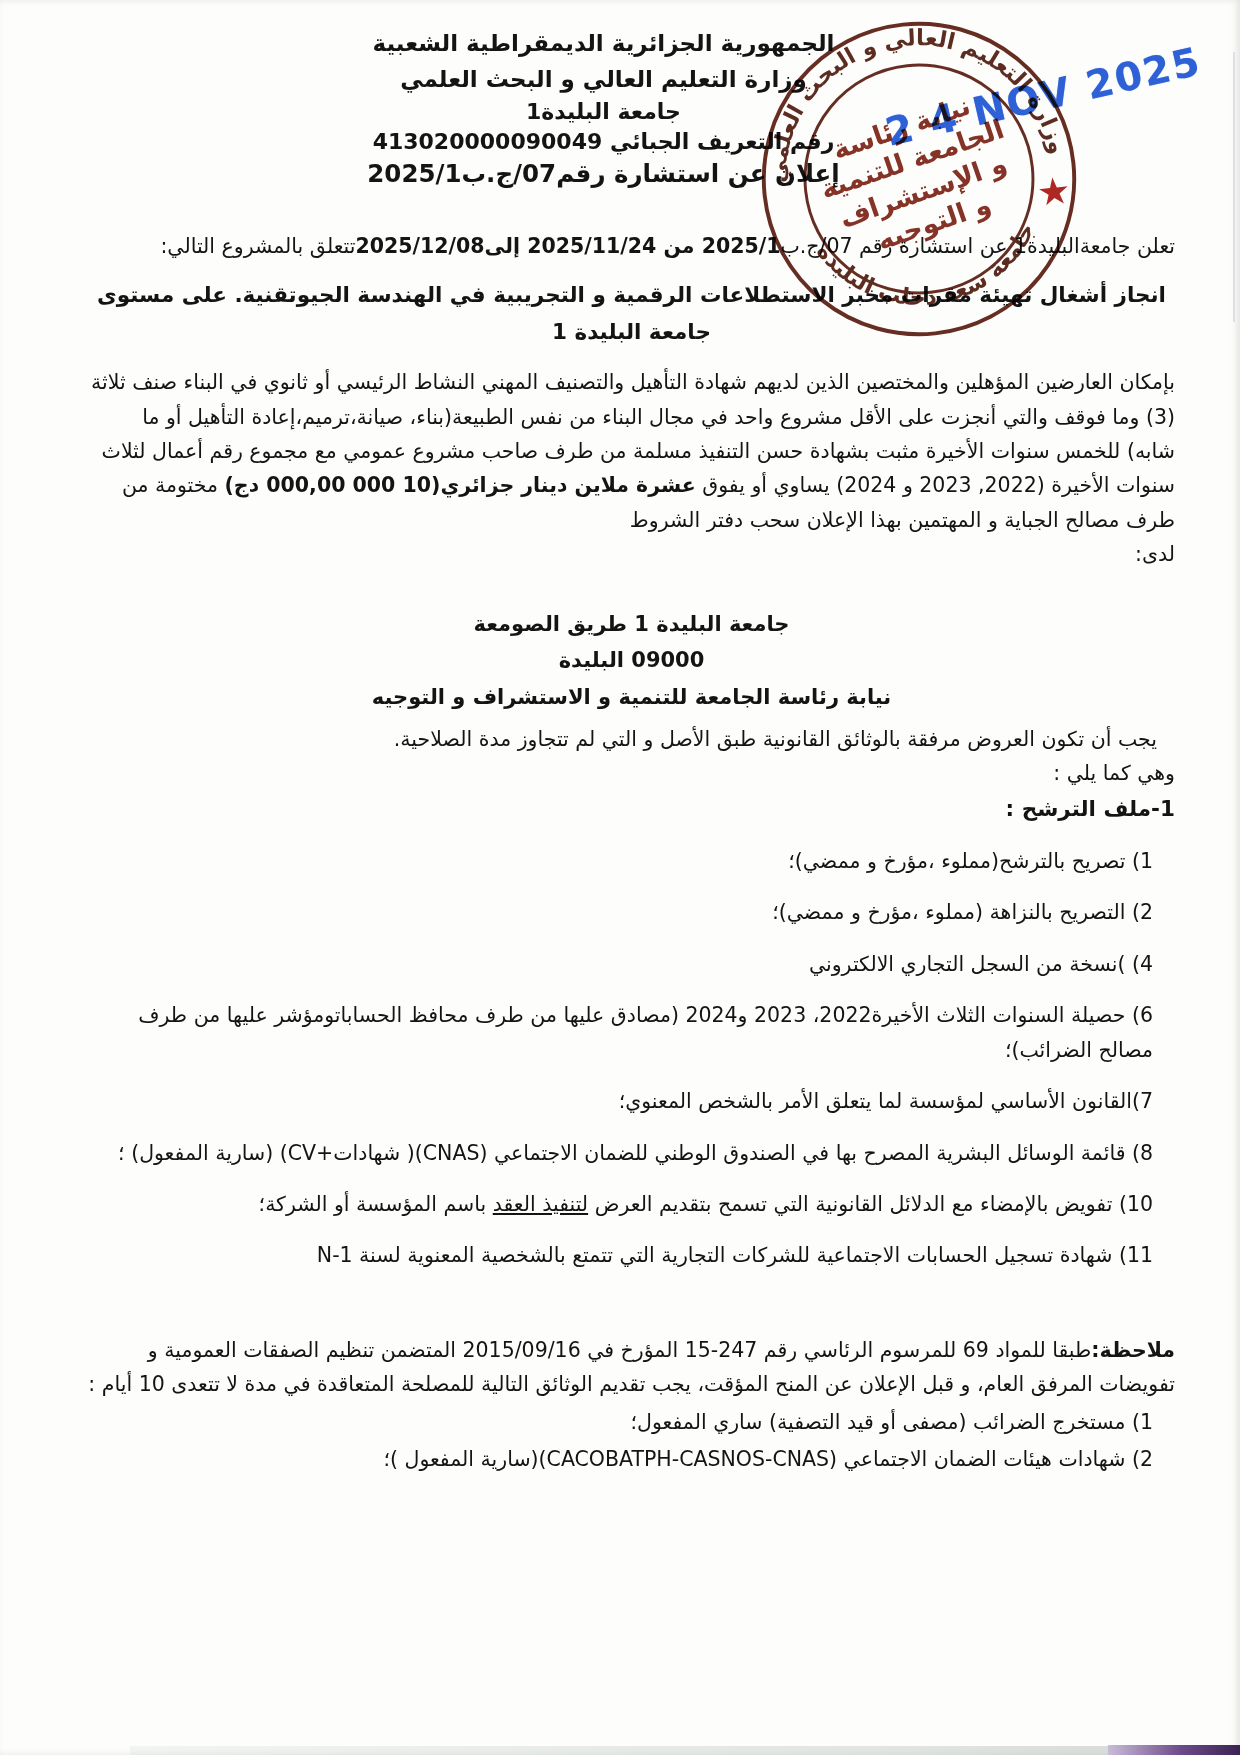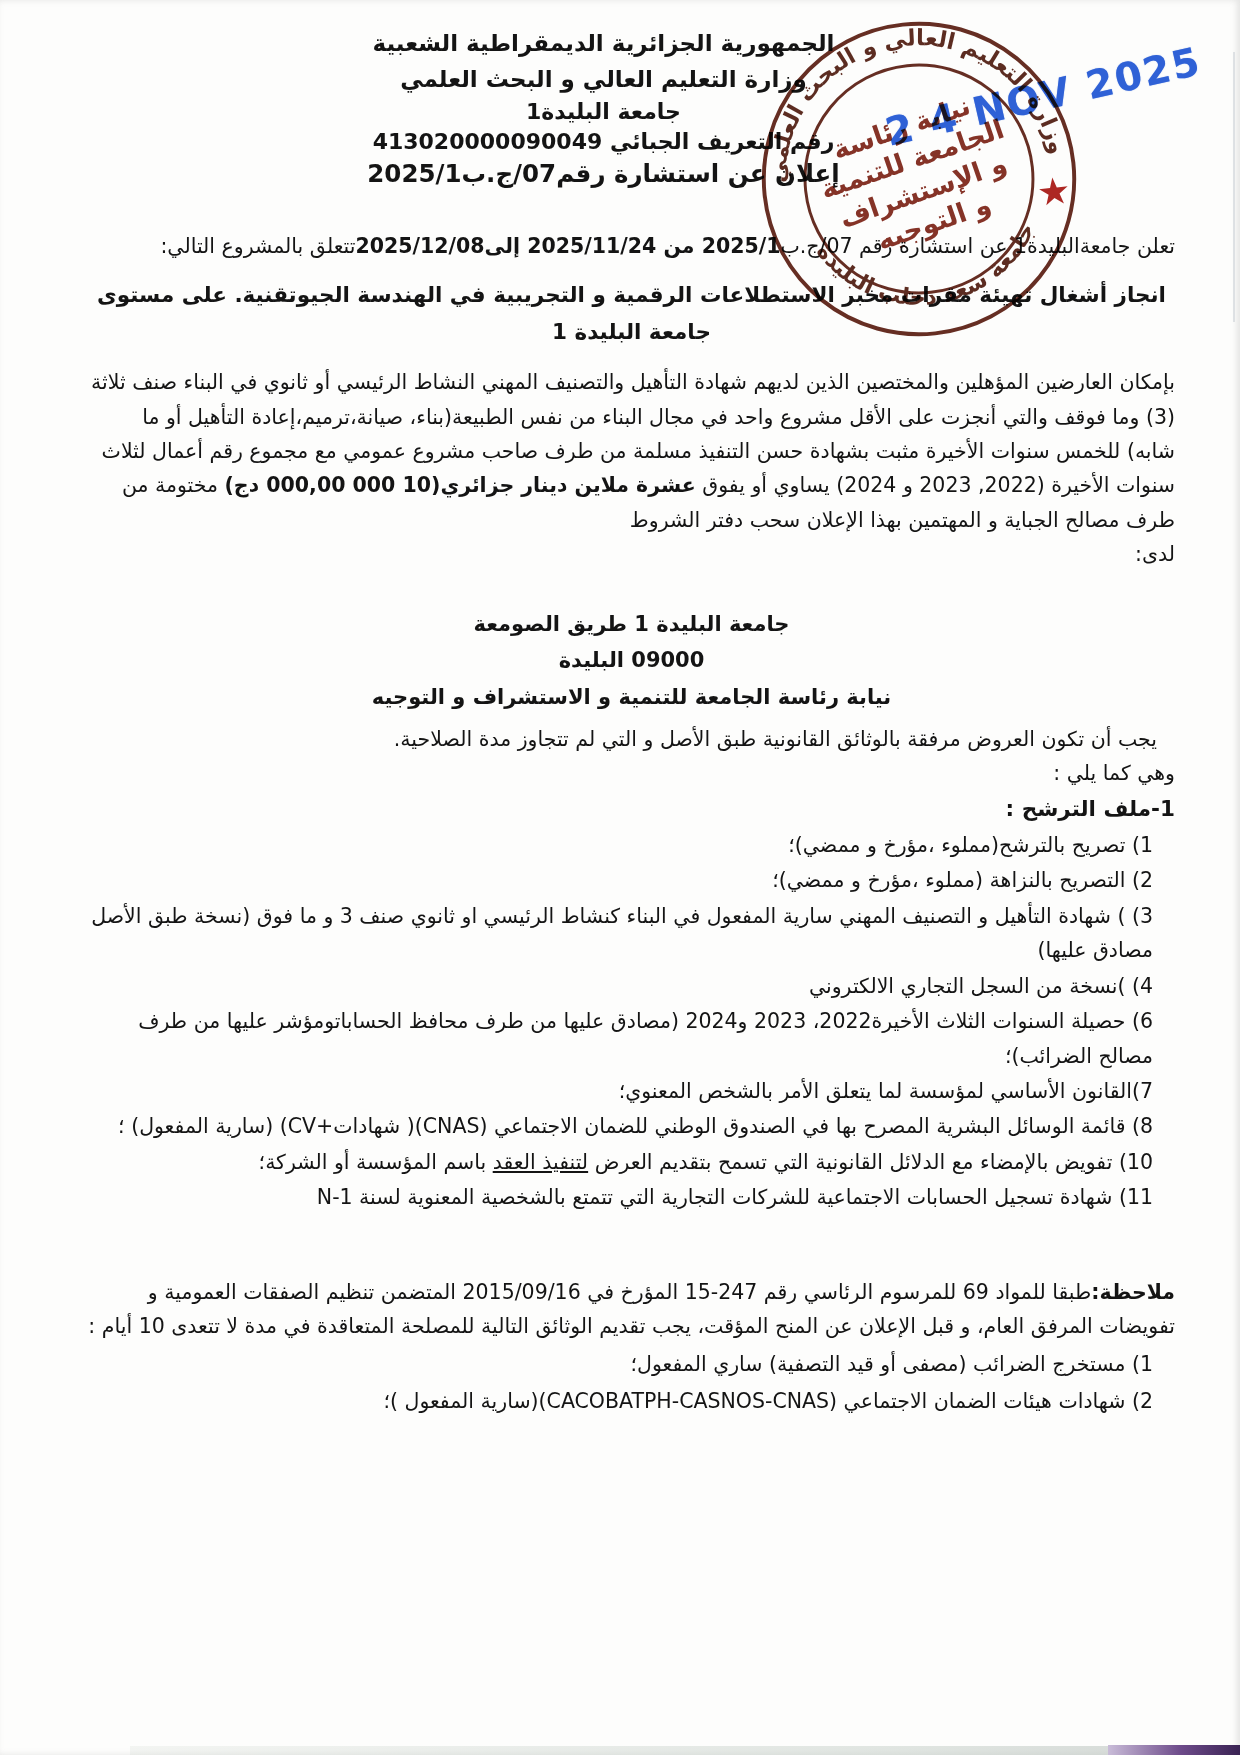--- a/index.html
+++ b/index.html
@@ -33,21 +33,21 @@
   .project-title{ font-weight:bold; font-size:21.5px; margin:12px 0 14px 0; line-height:1.75; }
   .eligibility{ margin-top:12px; }
   .lada{ margin-top:0; }
 
   .address-block{ margin:34px 0 6px 0; font-weight:bold; font-size:21px; line-height:1.75; }
   .req-intro{ padding-right:18px; }
   .as-follows{ padding-right:0; }
   .section-title{ font-weight:bold; font-size:21.5px; }
 
   .items{ padding-right:22px; }
-  .item{ margin:1px 0;text-align:right; }
+  .item{ margin:17px 0;text-align:right; }
 
   .note-block{ margin-top:60px; }
   .note-items{ padding-right:22px; margin-top:2px; }
   .note-item{ margin:3px 0; }
 
   
   .stamp{
     position:absolute; left:752px; top:12px;
     width:334px; height:334px;
     opacity:.92; mix-blend-mode:multiply;
@@ -113,21 +113,20 @@
       <div>نيابة رئاسة الجامعة للتنمية و الاستشراف و التوجيه</div>
     </div>
 
     <div class="req-intro">يجب أن تكون العروض مرفقة بالوثائق القانونية طبق الأصل و التي لم تتجاوز مدة الصلاحية.</div>
     <div class="as-follows">وهي كما يلي :</div>
     <div class="section-title">1-ملف الترشح :</div>
 
     <div class="items">
       <div class="item"><span>1)  تصريح بالترشح(مملوء ،مؤرخ و ممضي)؛</span></div>
       <div class="item"><span>2)  التصريح بالنزاهة (مملوء ،مؤرخ و ممضي)؛</span></div>
-      <div class="item"><span>3)  ) شهادة التأهيل و التصنيف المهني سارية المفعول في البناء كنشاط الرئيسي او ثانوي صنف 3 و ما فوق (نسخة طبق الأصل مصادق عليها)</span></div>
       <div class="item"><span>4) )نسخة من السجل التجاري الالكتروني</span></div>
       <div class="item"><span>6) حصيلة السنوات الثلاث الأخيرة2022، 2023 و2024 (مصادق عليها من طرف محافظ الحساباتومؤشر عليها من طرف مصالح الضرائب)؛</span></div>
       <div class="item"><span>7)القانون الأساسي لمؤسسة لما يتعلق الأمر بالشخص المعنوي؛</span></div>
       <div class="item"><span>8) قائمة الوسائل البشرية المصرح بها في الصندوق الوطني للضمان الاجتماعي (CNAS)( شهادات+CV) (سارية المفعول) ؛</span></div>
       <div class="item"><span>10) تفويض بالإمضاء مع الدلائل القانونية التي تسمح بتقديم العرض </span><span class="u">لتنفيذ العقد</span><span> باسم المؤسسة أو الشركة؛</span></div>
       <div class="item"><span>11) شهادة تسجيل الحسابات الاجتماعية للشركات التجارية التي تتمتع بالشخصية المعنوية لسنة N-1</span></div>
     </div>
 
     <div class="note-block">
       <b>ملاحظة:</b><span>طبقا للمواد 69 للمرسوم الرئاسي رقم 247-15  المؤرخ في 2015/09/16 المتضمن تنظيم الصفقات العمومية و تفويضات المرفق العام، و قبل الإعلان عن المنح المؤقت، يجب تقديم الوثائق التالية للمصلحة المتعاقدة في مدة لا تتعدى 10 أيام :</span>

